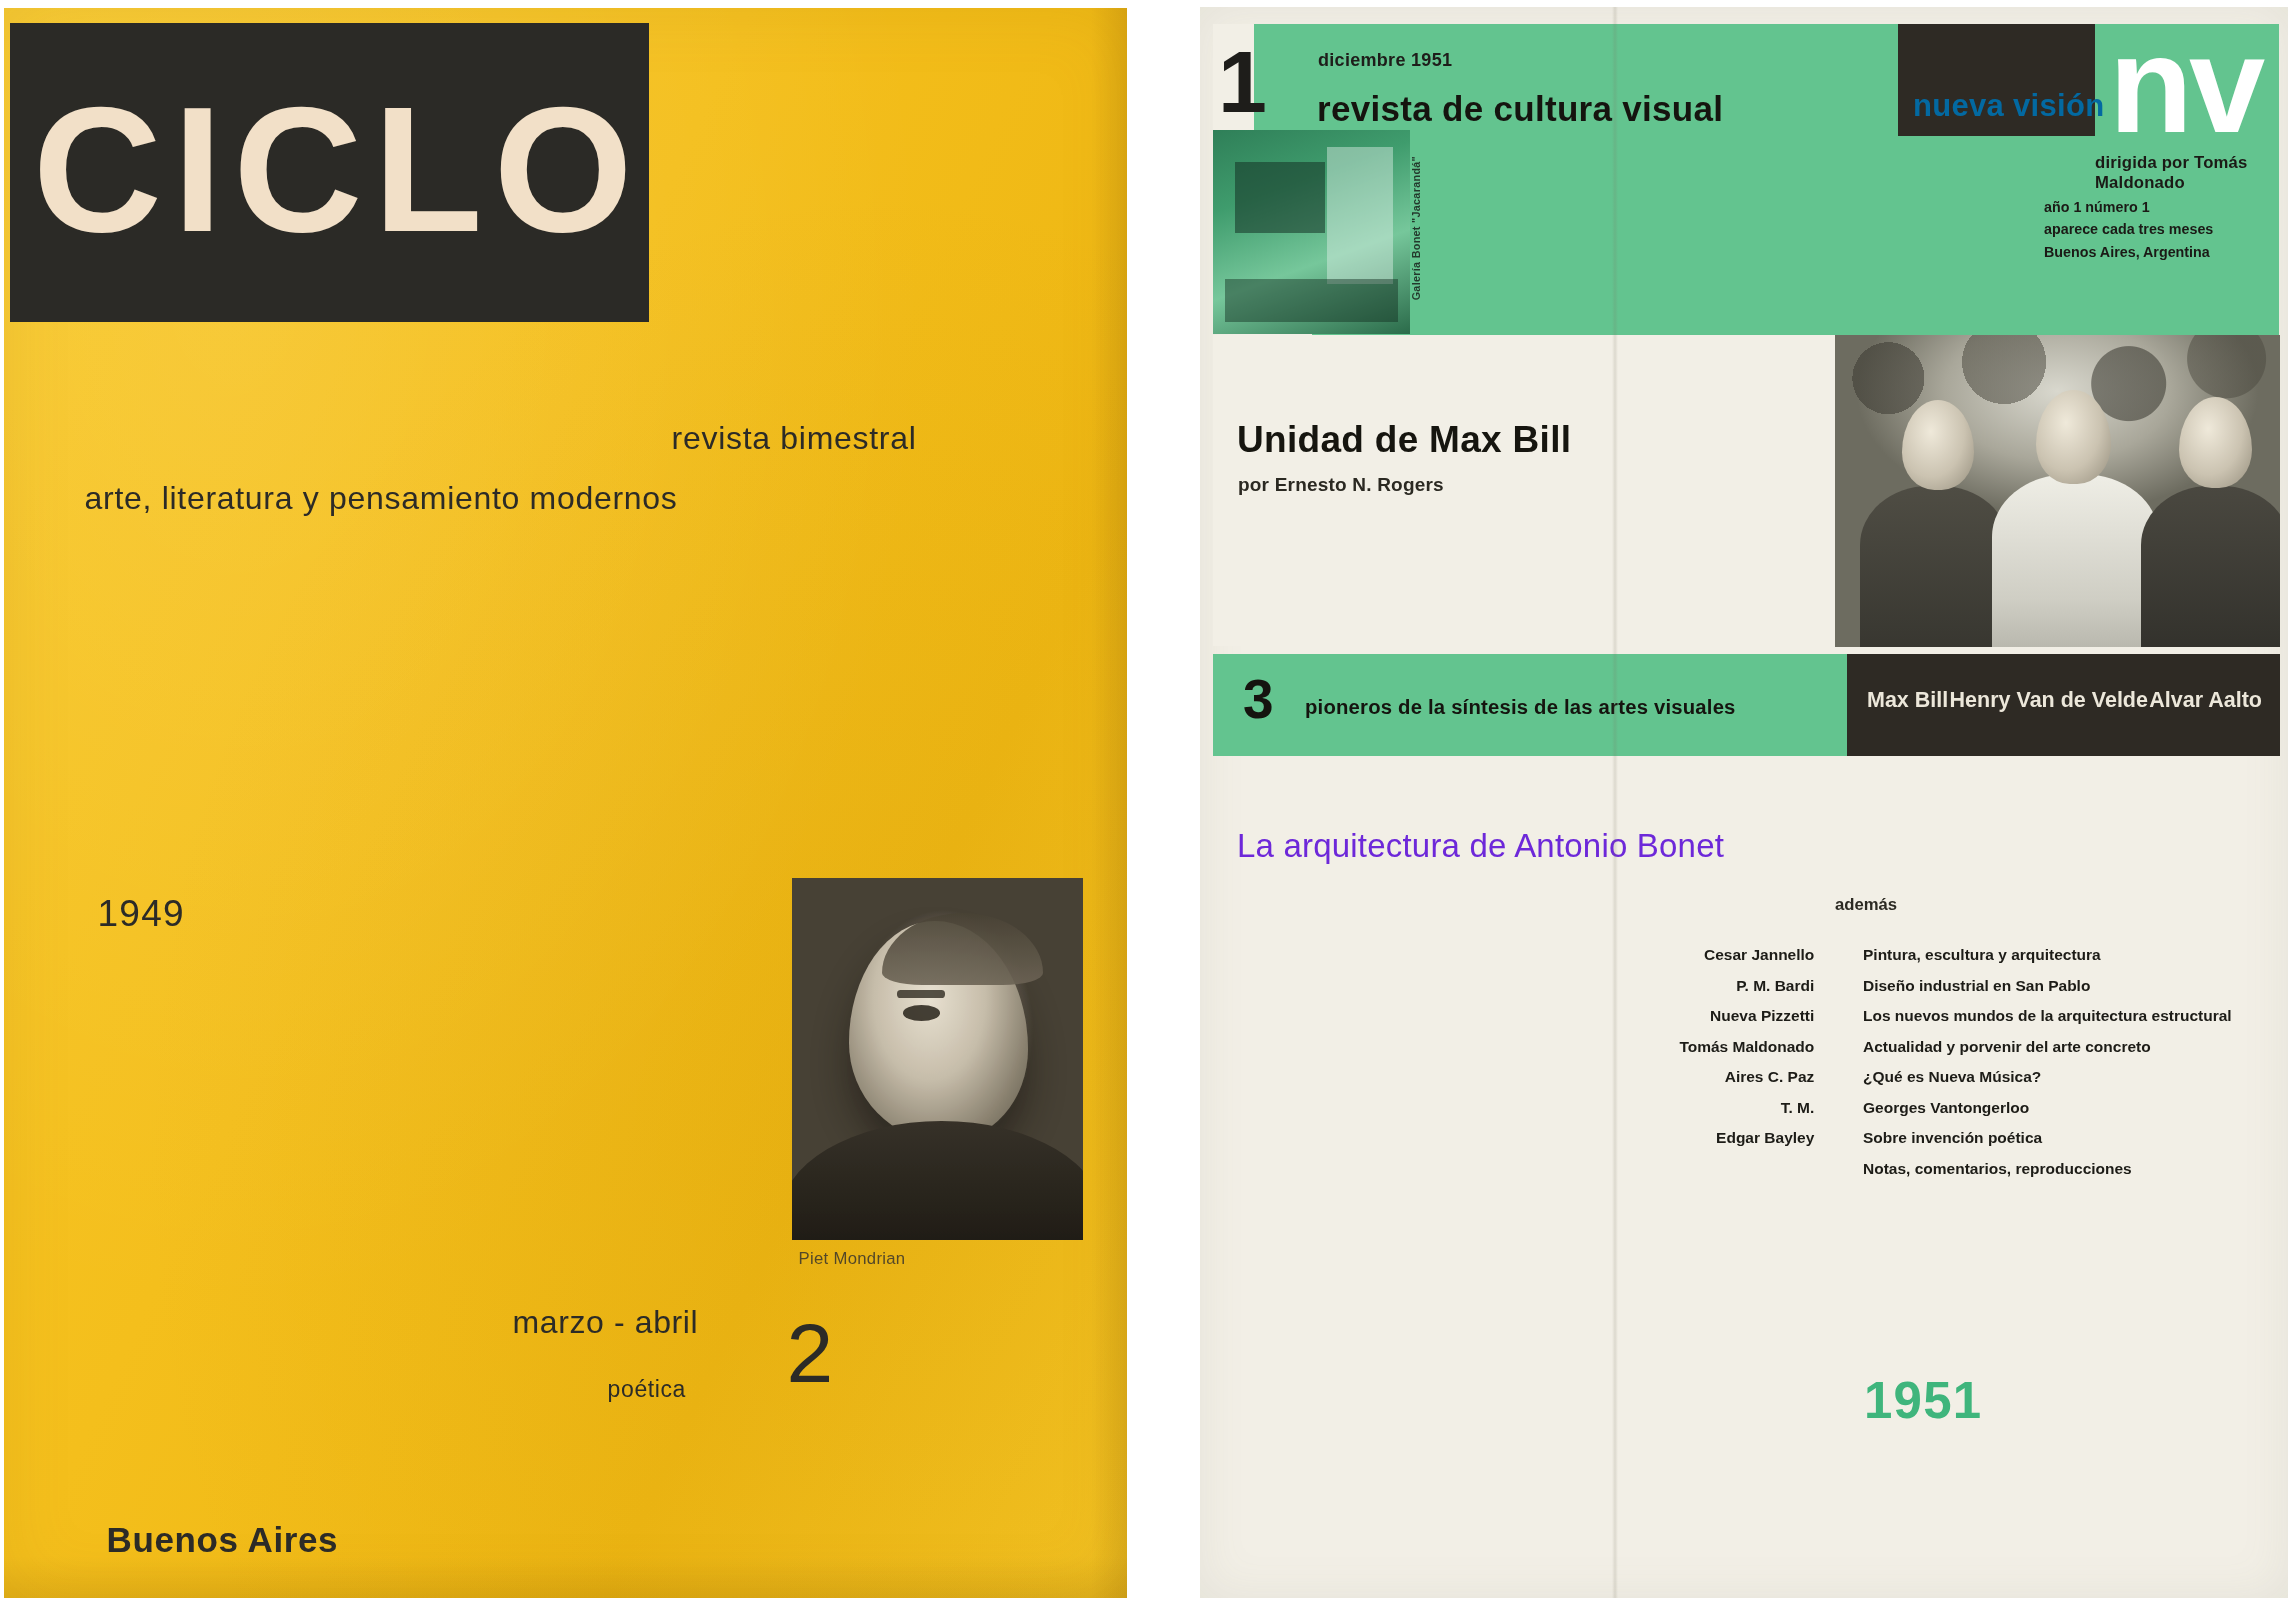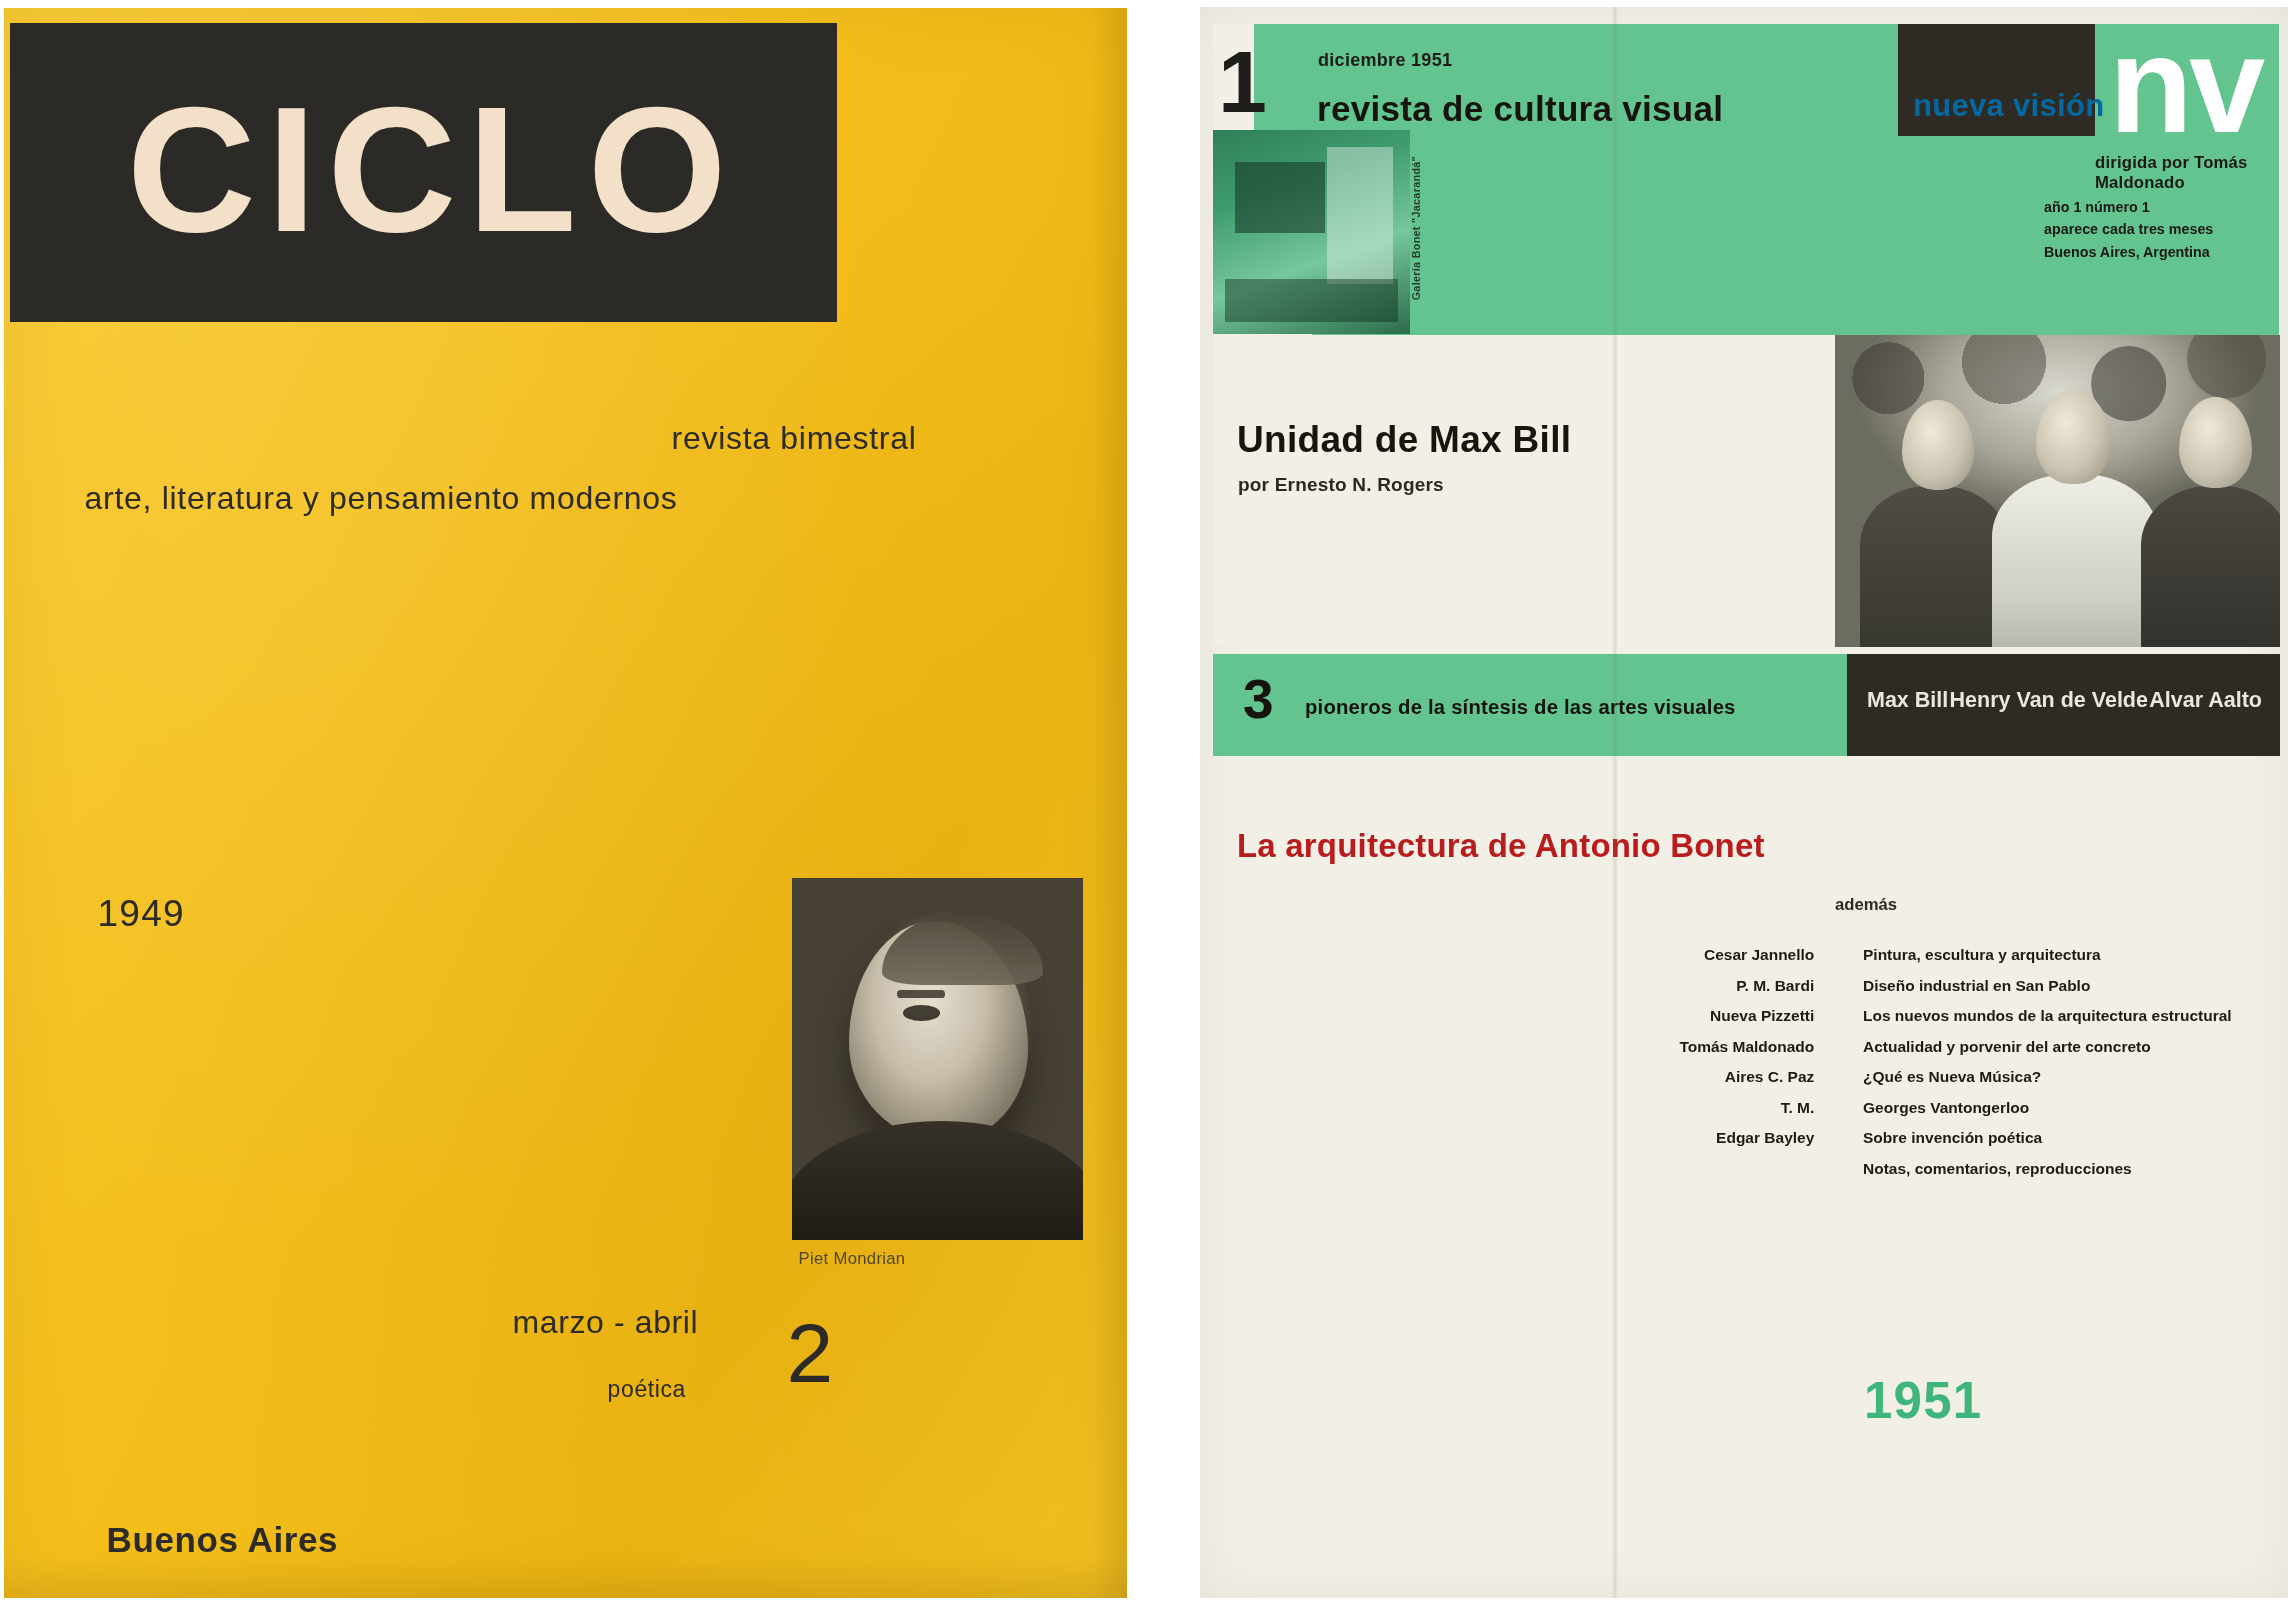--- a/index.html
+++ b/index.html
@@ -48,21 +48,21 @@
     left: 0; right: 0; bottom: 0;
     height: 42px;
     background: linear-gradient(to bottom, rgba(150,100,0,0.0), rgba(120,80,0,0.13));
     pointer-events: none;
   }
 
   .ciclo-block {
     position: absolute;
     left: 6px;
     top: 14.3px;
-    width: 827px;
+    width: 639px;
     height: 299px;
     background: #2b2a26;
     display: flex;
     align-items: center;
     justify-content: center;
   }
   .ciclo-word {
     color: #f2e0c8;
     font-family: "Liberation Sans", sans-serif;
     font-weight: 700;
@@ -485,22 +485,22 @@
     font-size: 21.5px;
     font-weight: 700;
     color: #ece7da;
   }
 
   .nv-arq {
     position: absolute;
     left: 37px;
     top: 820px;
     font-size: 33px;
-    font-weight: 700;
-    color: #b91c1c;
+    font-weight: 400;
+    color: #6d28d9;
     letter-spacing: 0.2px;
   }
   .nv-ademas {
     position: absolute;
     left: 635px;
     top: 888px;
     font-size: 16.7px;
     font-weight: 700;
     color: #2c2a23;
   }

